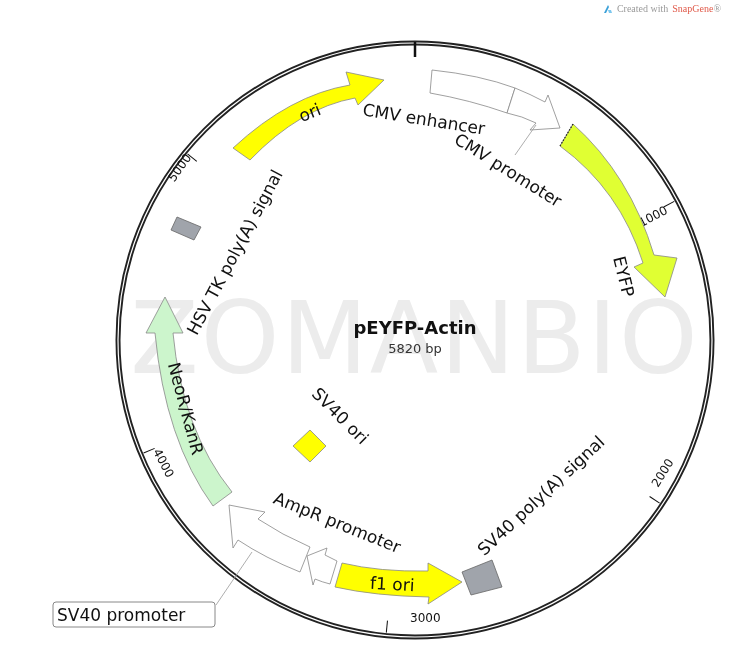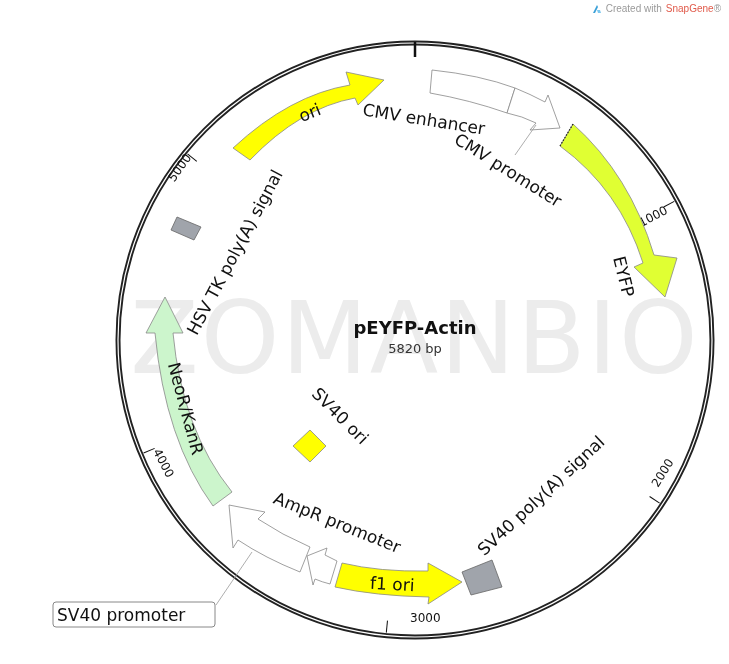--- a/index.html
+++ b/index.html
@@ -1,18 +1,18 @@
 <!DOCTYPE html>
 <html><head>
 <meta charset="utf-8">
 <style>
   html, body { margin:0; padding:0; background:#ffffff; }
   body { width:729px; height:664px; position:relative; overflow:hidden; font-family:"DejaVu Sans", sans-serif; }
   #map { position:absolute; left:0; top:0; }
-  .credit { position:absolute; right:8px; top:3px; font-size:10px; color:#9a9a9a; font-family:Liberation Sans, sans-serif; display:flex; align-items:center; gap:4px; }
+  .credit { position:absolute; right:8px; top:3px; font-size:10px; color:#9a9a9a; font-family:Liberation Serif, serif; display:flex; align-items:center; gap:4px; }
   .credit .brand { color:#e05a4a;margin-top:17px; }
   .credit .logo { width:10px; height:10px; }
   .watermark { font-family:"DejaVu Sans", sans-serif; font-size:100px; fill:#ececec; letter-spacing:2px; }
   .flabel { font-family:"DejaVu Sans", sans-serif; font-size:17px; fill:#111; }
   .tick-label { font-family:"DejaVu Sans", sans-serif; font-size:12px; fill:#111; }
   .title { font-family:"DejaVu Sans", sans-serif; font-weight:bold; font-size:18px; fill:#111; }
   .subtitle { font-family:"DejaVu Sans", sans-serif; font-size:13px; fill:#333; }
   .callout-box { fill:#fff; stroke:#888; stroke-width:1; }
 </style>
 </head>

